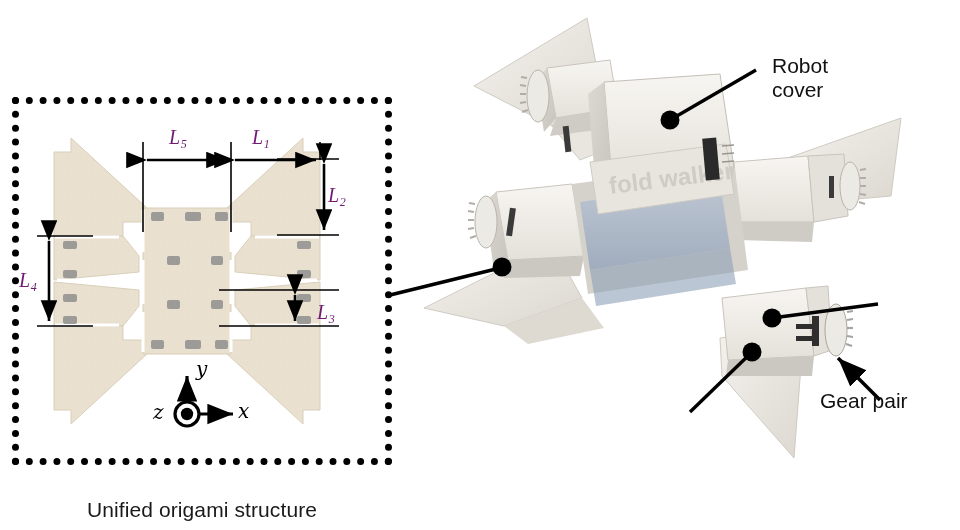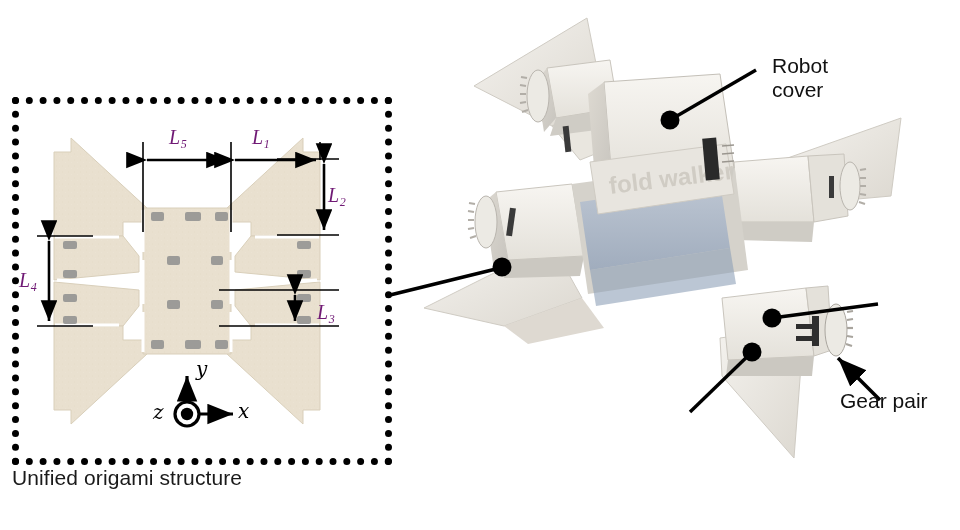--- a/index.html
+++ b/index.html
@@ -12,21 +12,22 @@
   .abs{position:absolute;}
 
   
   #origami-panel{
     left:12px;top:97px;width:380px;height:368px;
     border:7px dotted #000;
     box-sizing:border-box;
     background:#fff;
   }
   #origami-caption{
-    left:12px;top:466px;width:380px;
+    left:12px;top:498px;width:380px;
+    text-align:center;
     font-size:21px;color:#1a1a1a;
     letter-spacing:.1px;
   }
 
   
   .dimlabel{
     font-family:Liberation Serif, serif;
     font-style:italic;
     font-size:20px;color:#701a75;
     white-space:nowrap;
@@ -294,20 +295,20 @@
 
     <defs>
       <marker id="ah2" markerWidth="9" markerHeight="9" refX="8" refY="3.2" orient="auto" markerUnits="strokeWidth">
         <path d="M0,0 L8,3.2 L0,6.4 z" fill="#000"></path>
       </marker>
     </defs>
   </svg>
 
   <div class="abs photolabel" style="left:772px;top:54px;">Robot
 cover</div>
-  <div class="abs photolabel" style="left:840px;top:389px;">Gear pair</div>
+  <div class="abs photolabel" style="left:820px;top:389px;">Gear pair</div>
 
   <svg class="abs" style="left:382px;top:250px;" width="160" height="70" viewBox="0 0 160 70">
     <line x1="4" y1="46" x2="118" y2="18" stroke="#000" stroke-width="3.6"></line>
     <circle cx="120" cy="17" r="9.5" fill="#000"></circle>
   </svg>
 
 </div>
 
 </body></html>

